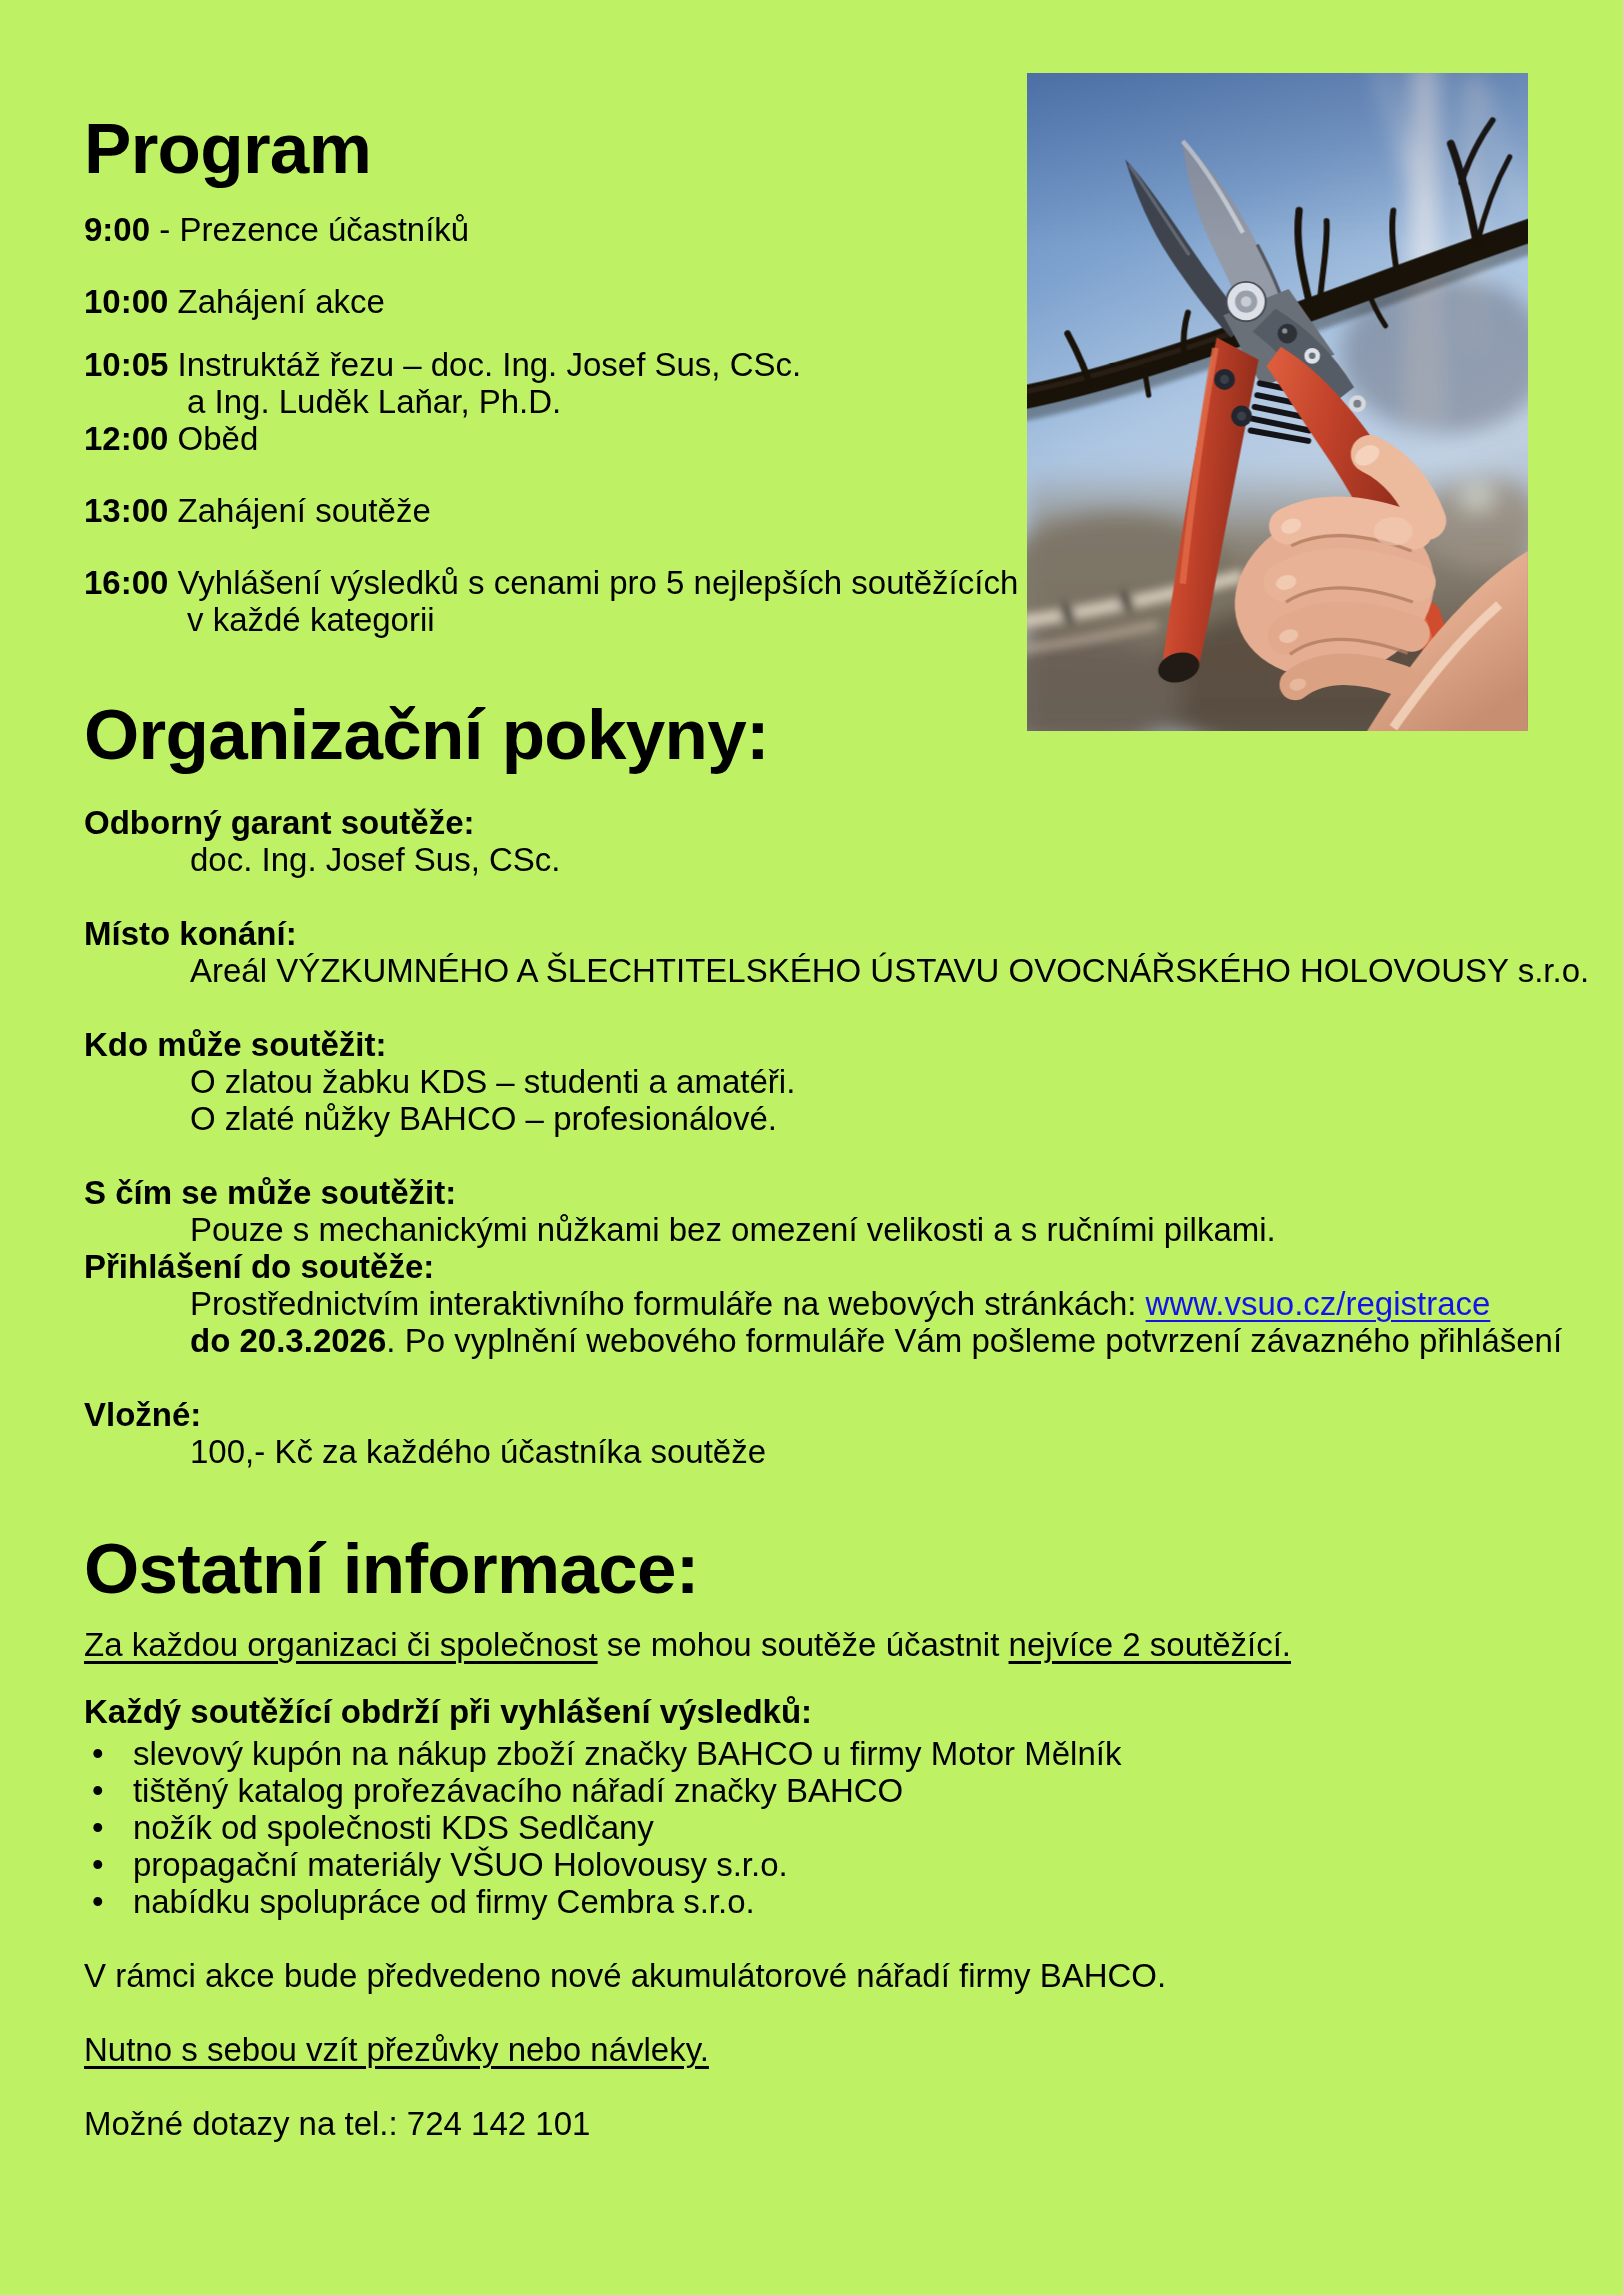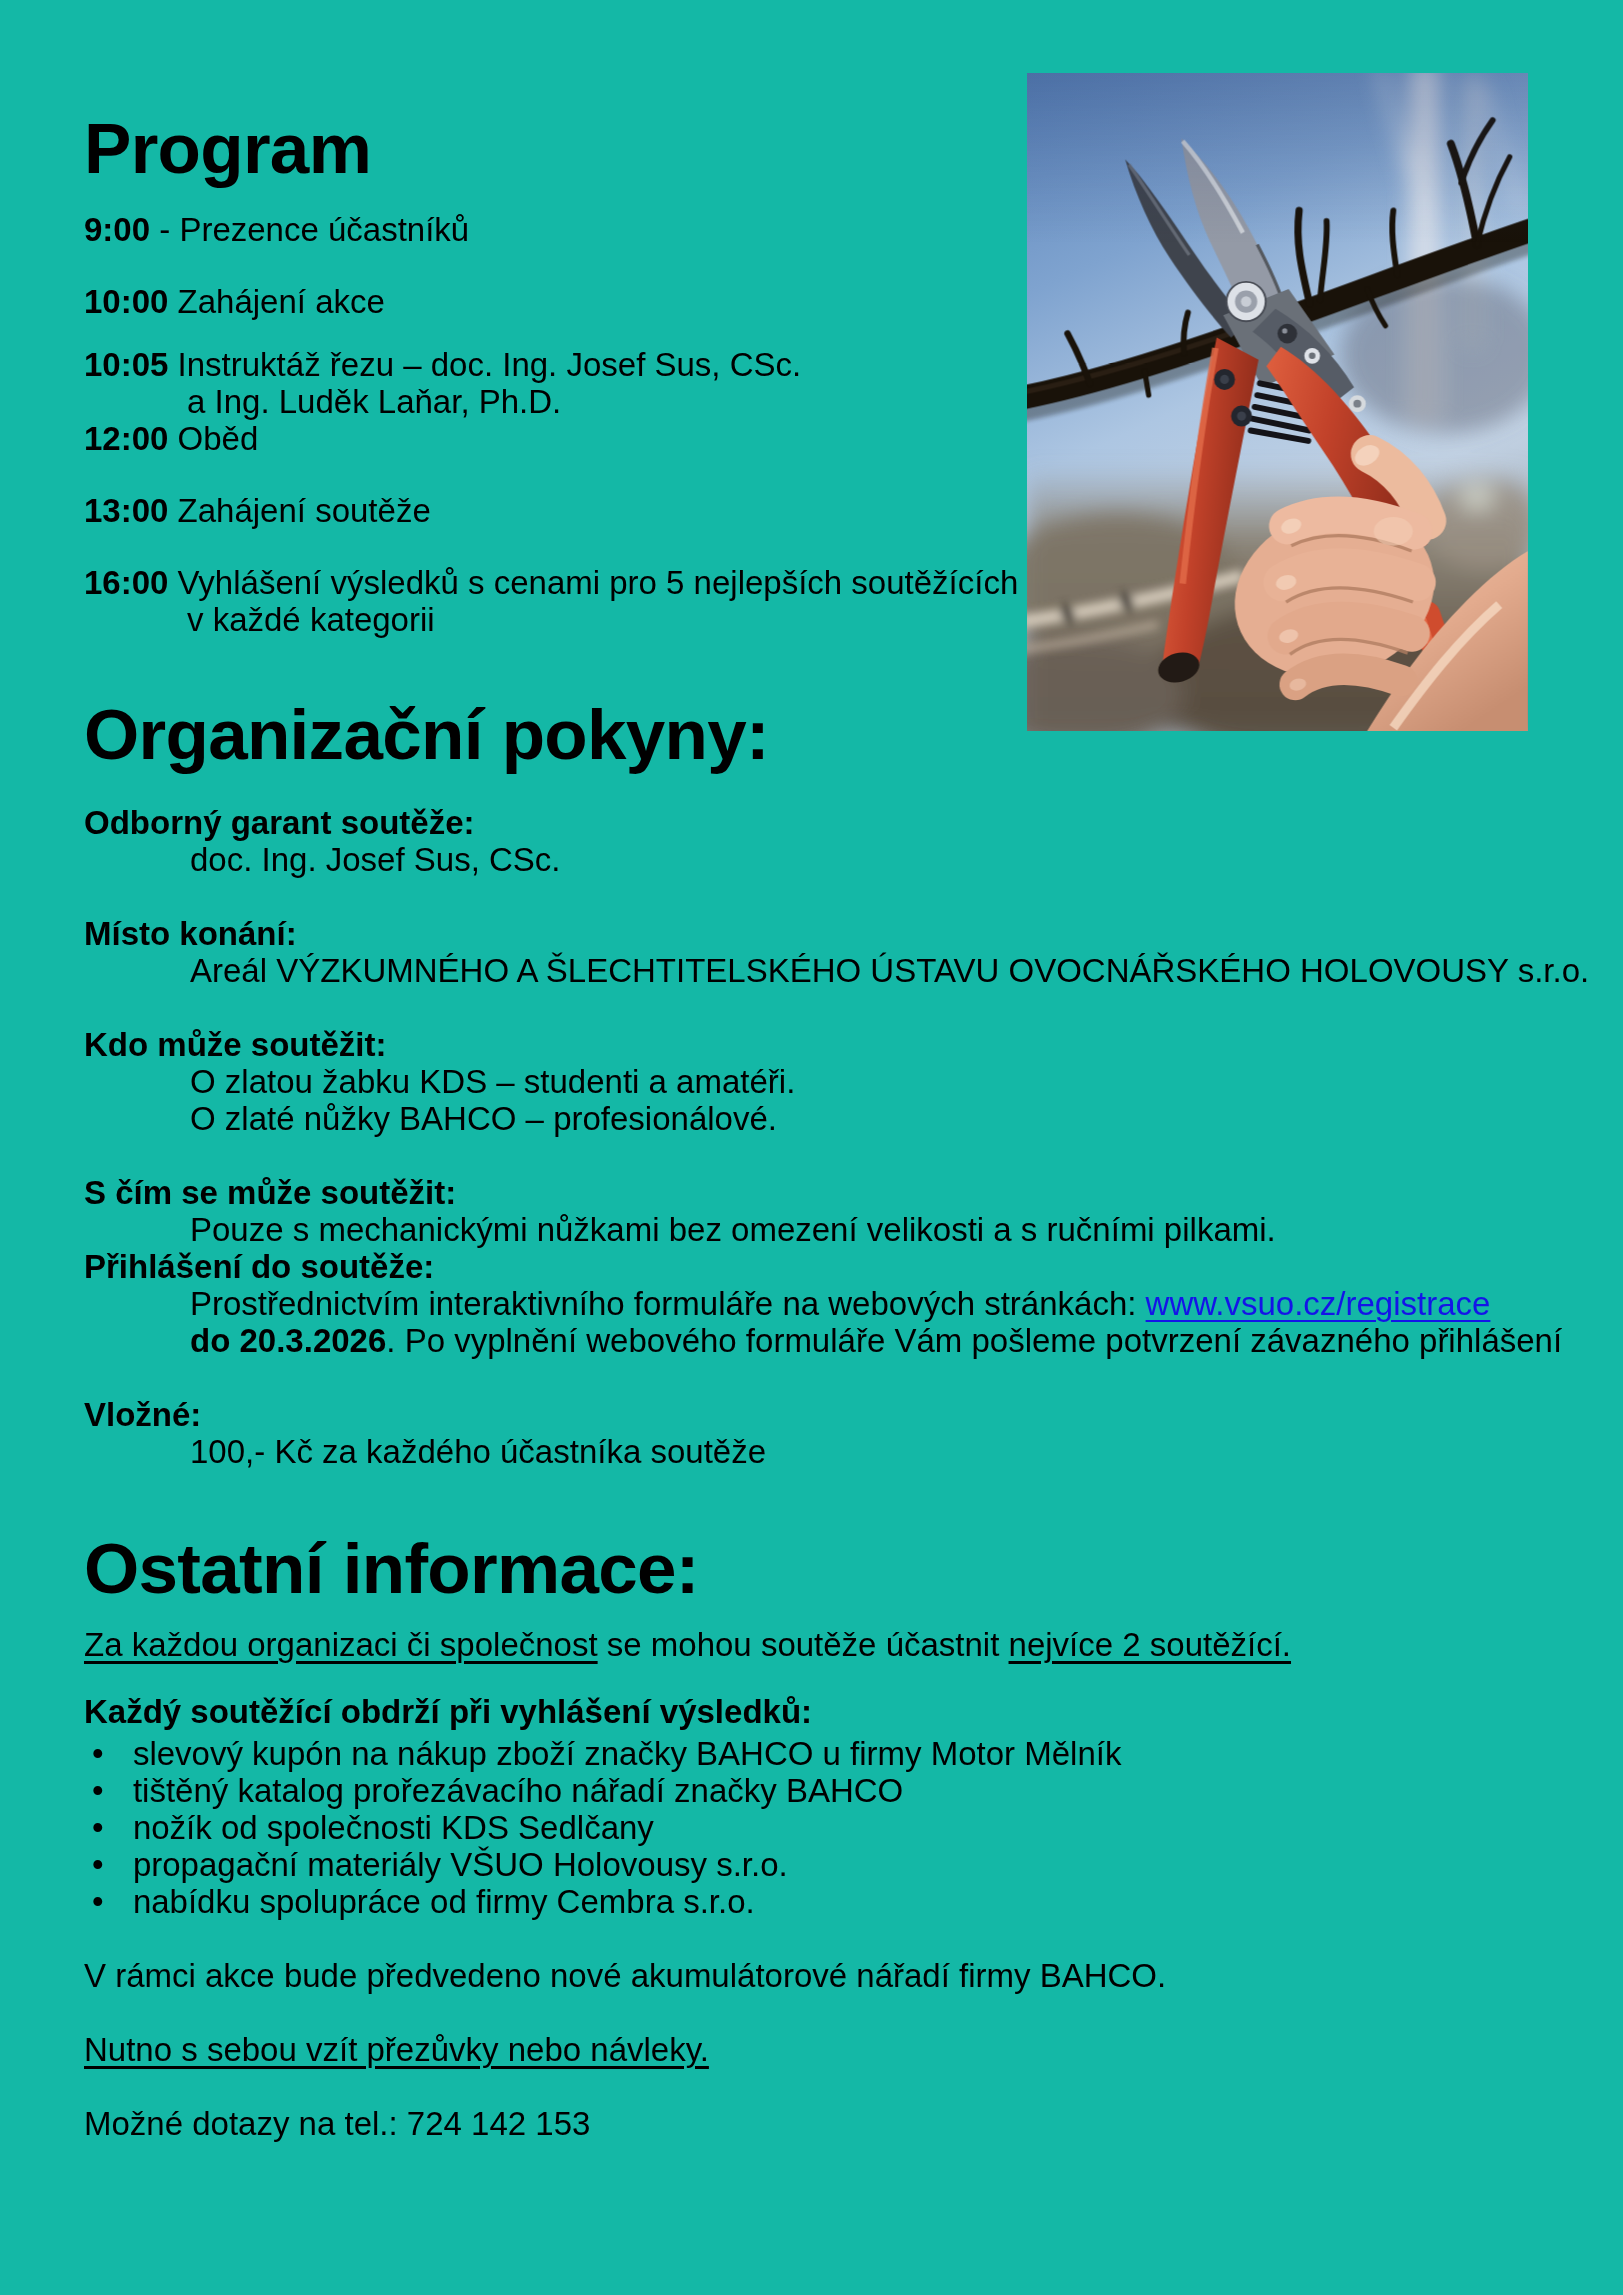--- a/index.html
+++ b/index.html
@@ -1,20 +1,20 @@
 <!DOCTYPE html>
 <html lang="cs" style="font-size:10.5px"><head>
 <meta charset="utf-8">
 <style>
   html,body{margin:0;padding:0;}
   body{
     width:1623px;height:2295px;position:relative;background:#ffffff;color:#000;
     font-family:"Liberation Sans",sans-serif;
   }
-  .page{position:absolute;inset:0;overflow:hidden;background:#14b8a6;}
+  .page{position:absolute;inset:0;overflow:hidden;background:#bef264;}
   .content{position:absolute;left:84px;top:0;right:19.6px;}
   .h1{font-size:71px;line-height:77px;font-weight:700;white-space:nowrap;letter-spacing:-0.7px;}
   .line{font-size:33px;line-height:37px;white-space:nowrap;}
   .para{margin:0;}
   b{font-weight:700;}
   .ind{margin-left:106px;}
   .ind2{margin-left:103px;}
   .u{text-decoration:underline;text-decoration-thickness:2.6px;text-underline-offset:4.6px;}
   .link{color:#1414e8;text-decoration:underline;text-decoration-thickness:2px;text-underline-offset:4.6px;cursor:pointer;}
   .li{display:flex;font-size:33px;line-height:37px;white-space:nowrap;}
@@ -258,17 +258,17 @@
       <div class="li">
           <span class="bm">•</span>
           <span>nabídku spolupráce od firmy Cembra s.r.o.</span>
         </div>
     </div>
 
     <div class="line" style="margin-top:37px">V rámci akce bude předvedeno nové akumulátorové nářadí firmy BAHCO.</div>
 
     <div class="line u" style="margin-top:37px">Nutno s sebou vzít přezůvky nebo návleky.</div>
 
-    <div class="line" style="margin-top:37px">Možné dotazy na tel.: 724 142 153</div>
+    <div class="line" style="margin-top:37px">Možné dotazy na tel.: 724 142 101</div>
 
   </div>
 </div>
 
 
 </body></html>

